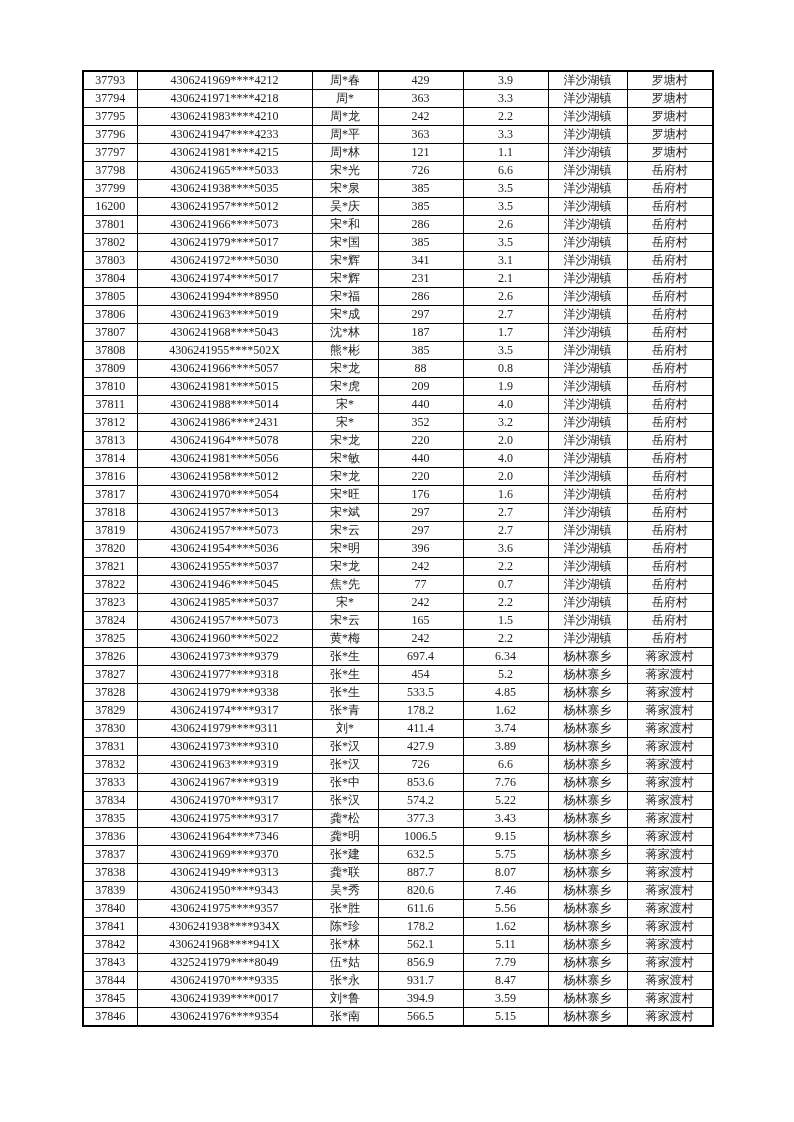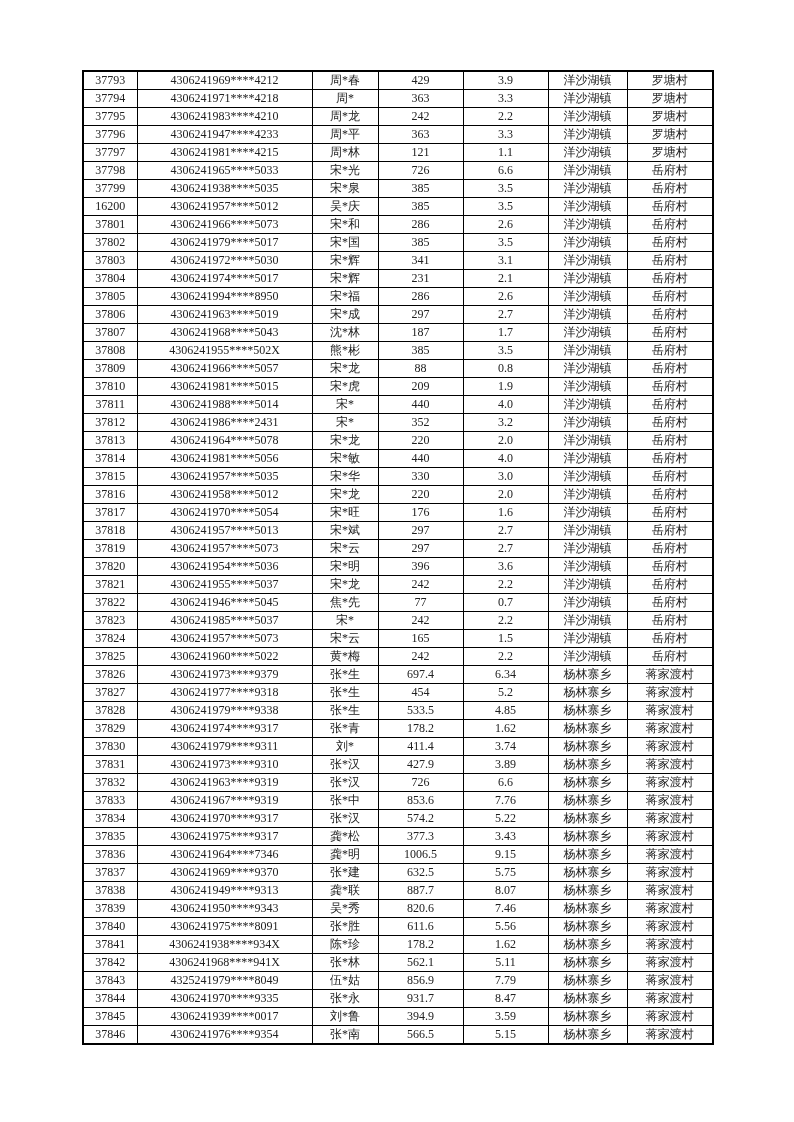--- a/index.html
+++ b/index.html
@@ -251,29 +251,20 @@
         <tr>
           <td>37814</td>
           <td>4306241981****5056</td>
           <td>宋*敏</td>
           <td>440</td>
           <td>4.0</td>
           <td>洋沙湖镇</td>
           <td>岳府村</td>
         </tr>
         <tr>
-          <td>37815</td>
-          <td>4306241957****5035</td>
-          <td>宋*华</td>
-          <td>330</td>
-          <td>3.0</td>
-          <td>洋沙湖镇</td>
-          <td>岳府村</td>
-        </tr>
-        <tr>
           <td>37816</td>
           <td>4306241958****5012</td>
           <td>宋*龙</td>
           <td>220</td>
           <td>2.0</td>
           <td>洋沙湖镇</td>
           <td>岳府村</td>
         </tr>
         <tr>
           <td>37817</td>
@@ -477,21 +468,21 @@
           <td>37839</td>
           <td>4306241950****9343</td>
           <td>吴*秀</td>
           <td>820.6</td>
           <td>7.46</td>
           <td>杨林寨乡</td>
           <td>蒋家渡村</td>
         </tr>
         <tr>
           <td>37840</td>
-          <td>4306241975****8091</td>
+          <td>4306241975****9357</td>
           <td>张*胜</td>
           <td>611.6</td>
           <td>5.56</td>
           <td>杨林寨乡</td>
           <td>蒋家渡村</td>
         </tr>
         <tr>
           <td>37841</td>
           <td>4306241938****934X</td>
           <td>陈*珍</td>

